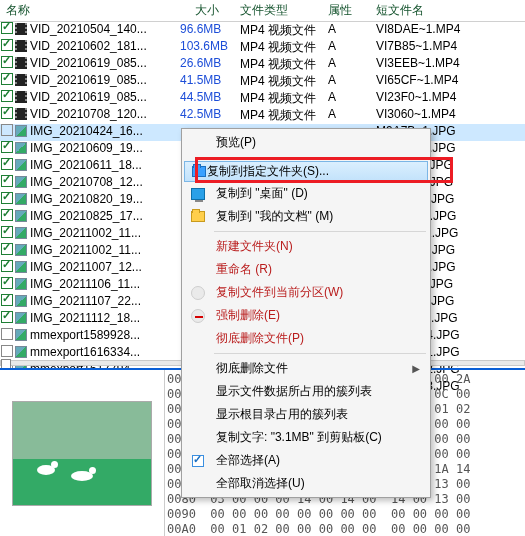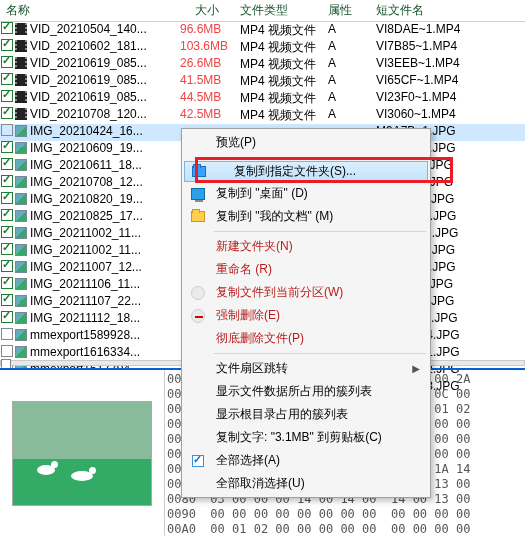--- a/index.html
+++ b/index.html
@@ -8,21 +8,21 @@
 .h-name{width:174px}
 .h-size{width:60px;text-align:center;padding-right:6px}
 .h-type{width:88px}
 .h-attr{width:48px}
 .h-short{flex:1}
 .rows{}
 .row{display:flex;align-items:flex-start;height:17px}
 .row .cb{width:14px;display:flex;justify-content:center}
 .row .ico{width:14px;height:14px;display:flex;align-items:center;justify-content:center;margin-right:2px}
 .row .name{width:150px;overflow:hidden;white-space:nowrap;text-overflow:clip}
-.row .size{width:60px;text-align:right;padding-right:24px;color:#ef4444}
+.row .size{width:60px;text-align:right;padding-right:24px;color:#1d4ed8}
 .row .type{width:88px;overflow:hidden;white-space:nowrap}
 .row .attr{width:48px}
 .row .short{flex:1;overflow:hidden;white-space:nowrap}
 .row.sel{background:#cde8ff}
 .chk{display:inline-block;width:12px;height:12px;border:1px solid #1e7e34;position:relative}
 .chk.on::after{content:"✓";position:absolute;top:-3px;left:0;font-size:11px;color:#1e7e34;font-weight:bold}
 .chk.off{border-color:#888}
 .vid{width:12px;height:12px;background:#222;position:relative}
 .vid::before,.vid::after{content:"";position:absolute;width:2px;height:12px;background:linear-gradient(#888 2px,#222 2px,#222 4px,#888 4px,#888 6px,#222 6px,#222 8px,#888 8px,#888 10px,#222 10px)}
 .vid::before{left:0}.vid::after{right:0}
@@ -37,21 +37,21 @@
 .hex{flex:1;font-family:Consolas,monospace;font-size:12px;color:#555;white-space:pre;overflow:hidden;padding:2px 0 0 2px;line-height:15px}
 .slider{position:absolute;bottom:168px;left:0;right:0;height:10px;display:flex;align-items:center}
 .slider .bar{flex:1;height:6px;background:#e9e9e9;border:1px solid #c9c9c9;position:relative}
 .slider .thumb{position:absolute;left:0;top:-2px;width:10px;height:10px;background:#fff;border:1px solid #888}
 
 .menu{position:absolute;left:181px;top:128px;width:250px;background:#f5f5f5;border:1px solid #a0a0a0;box-shadow:3px 3px 6px rgba(0,0,0,.25);padding:2px}
 .menu .mi{display:flex;align-items:center;height:23px;padding-left:32px;position:relative;font-size:12px}
 .menu .mi .micon{position:absolute;left:6px;width:16px;height:16px;display:flex;align-items:center;justify-content:center}
 .menu .mi.disabled{color:#b91c1c}
 .menu .sep{height:1px;margin:3px 2px 3px 30px;background:#d6d6d6}
-.menu .mi.hi{background:linear-gradient(#dbeffe,#c2e2fb);border:1px solid #7bb6e6;padding-left:49px;height:21px}
+.menu .mi.hi{background:linear-gradient(#dbeffe,#c2e2fb);border:1px solid #7bb6e6;padding-left:22px;height:21px}
 .menu .mi .arrow{position:absolute;right:8px;font-size:10px;color:#555}
 .redbox{position:absolute;left:195px;top:157px;width:258px;height:26px;border:3px solid #ec1c24;pointer-events:none}
 .folder{width:14px;height:11px;background:#ffcf4b;border:1px solid #c89a1d;position:relative}
 .folder::before{content:"";position:absolute;top:-3px;left:0;width:6px;height:3px;background:#ffcf4b;border:1px solid #c89a1d;border-bottom:none}
 .folder.blue{background:#3aa0ff;border-color:#1b6fc0}
 .folder.blue::before{background:#3aa0ff;border-color:#1b6fc0}
 .round{width:14px;height:14px;border-radius:50%;background:#eaeaea;border:1px solid #cecece;position:relative}
 .round.red::after{content:"";position:absolute;left:3px;top:6px;width:8px;height:2px;background:#d50000}
 .chkico{width:12px;height:12px;border:1px solid #3b8fe0;background:#fff;position:relative}
 .chkico::after{content:"✓";position:absolute;top:-3px;left:0;font-size:11px;color:#1b6fc0;font-weight:bold}
@@ -424,21 +424,21 @@
     <span class="micon">
         <span class="round red"></span>
       </span>
     <span>强制删除(E)</span>
   </div>
   <div class="mi disabled">
       <span>彻底删除文件(P)</span>
     </div>
   <div class="sep"></div>
   <div class="mi">
-      <span>文件扇区跳转</span>
+      <span>彻底删除文件</span>
       <span class="arrow">▶</span>
     </div>
   <div class="mi">
       <span>显示文件数据所占用的簇列表</span>
     </div>
   <div class="mi">
       <span>显示根目录占用的簇列表</span>
     </div>
   <div class="mi">
       <span>复制文字: "3.1MB" 到剪贴板(C)</span>

